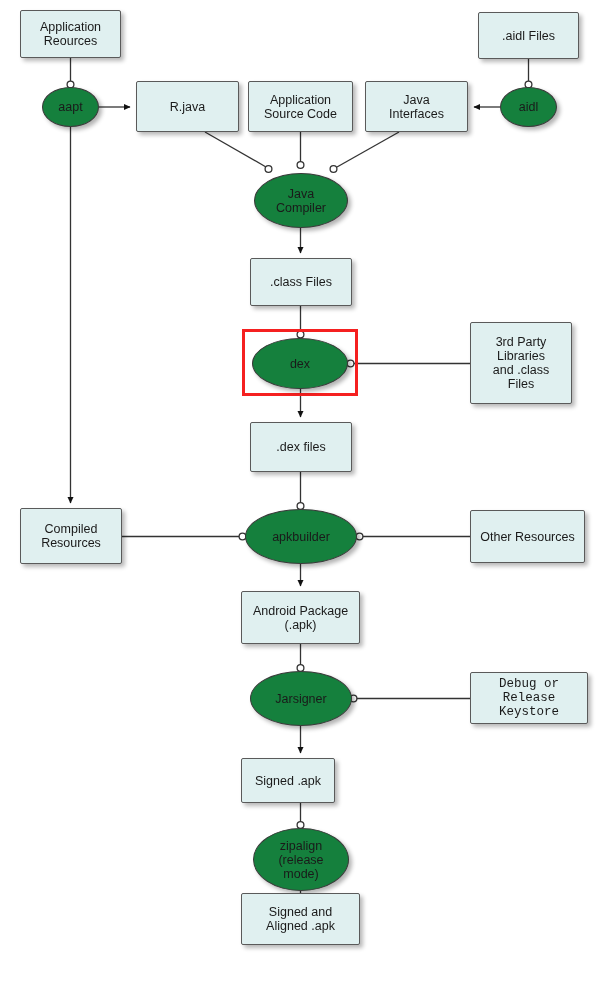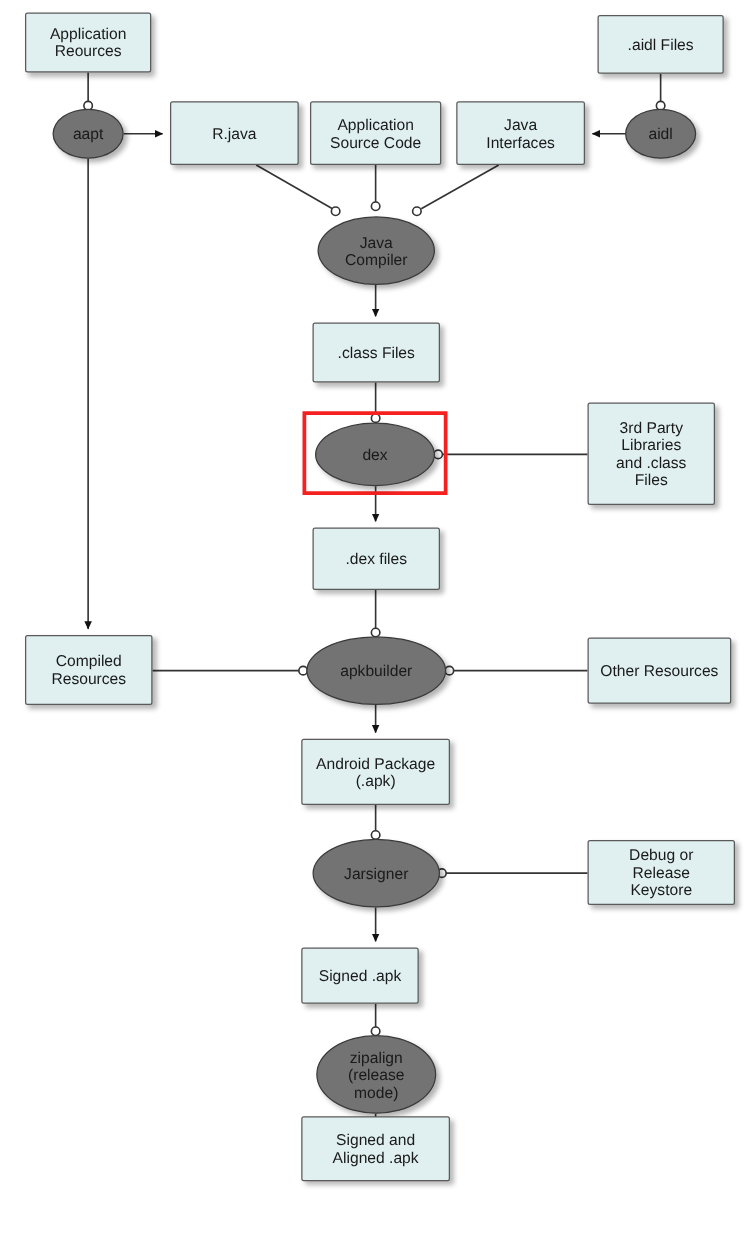--- a/index.html
+++ b/index.html
@@ -40,21 +40,21 @@
     white-space: pre-line;
     padding: 0 3px;
   }
   .node-box {
     background: #e0f0f0;
     border: 1px solid #5a5a5a;
     border-radius: 2px;
     box-shadow: 3px 3px 4px rgba(0,0,0,0.28);
   }
   .node-ellipse {
-    background: #737373;
+    background: #15803d;
     border: 1px solid #3a3a3a;
     border-radius: 50%;
     box-shadow: 3px 3px 4px rgba(0,0,0,0.30);
   }
   .highlight-box {
     position: absolute;
     border: 3px solid #f52020;
     background: transparent;
     box-sizing: border-box;
     z-index: 2;
@@ -206,21 +206,21 @@
 
   <div class="node node-box" style="left:241px; top:591px; width:119px; height:53px;">
     <span class="label">Android Package
 (.apk)</span>
   </div>
 
   <div class="node node-ellipse" style="left:250px; top:671px; width:102px; height:55px;">
     <span class="label">Jarsigner</span>
   </div>
 
-  <div class="node node-box" style="left:470px; top:672px; width:118px; height:52px;">
+  <div class="node node-box" style="left:470px; top:672px; width:118px; height:52px;font-family:Liberation Mono, monospace;">
     <span class="label">Debug or
 Release
 Keystore</span>
   </div>
 
   <div class="node node-box" style="left:241px; top:758px; width:94px; height:45px;">
     <span class="label">Signed .apk</span>
   </div>
 
   <div class="node node-ellipse" style="left:253px; top:828px; width:96px; height:63px;">

